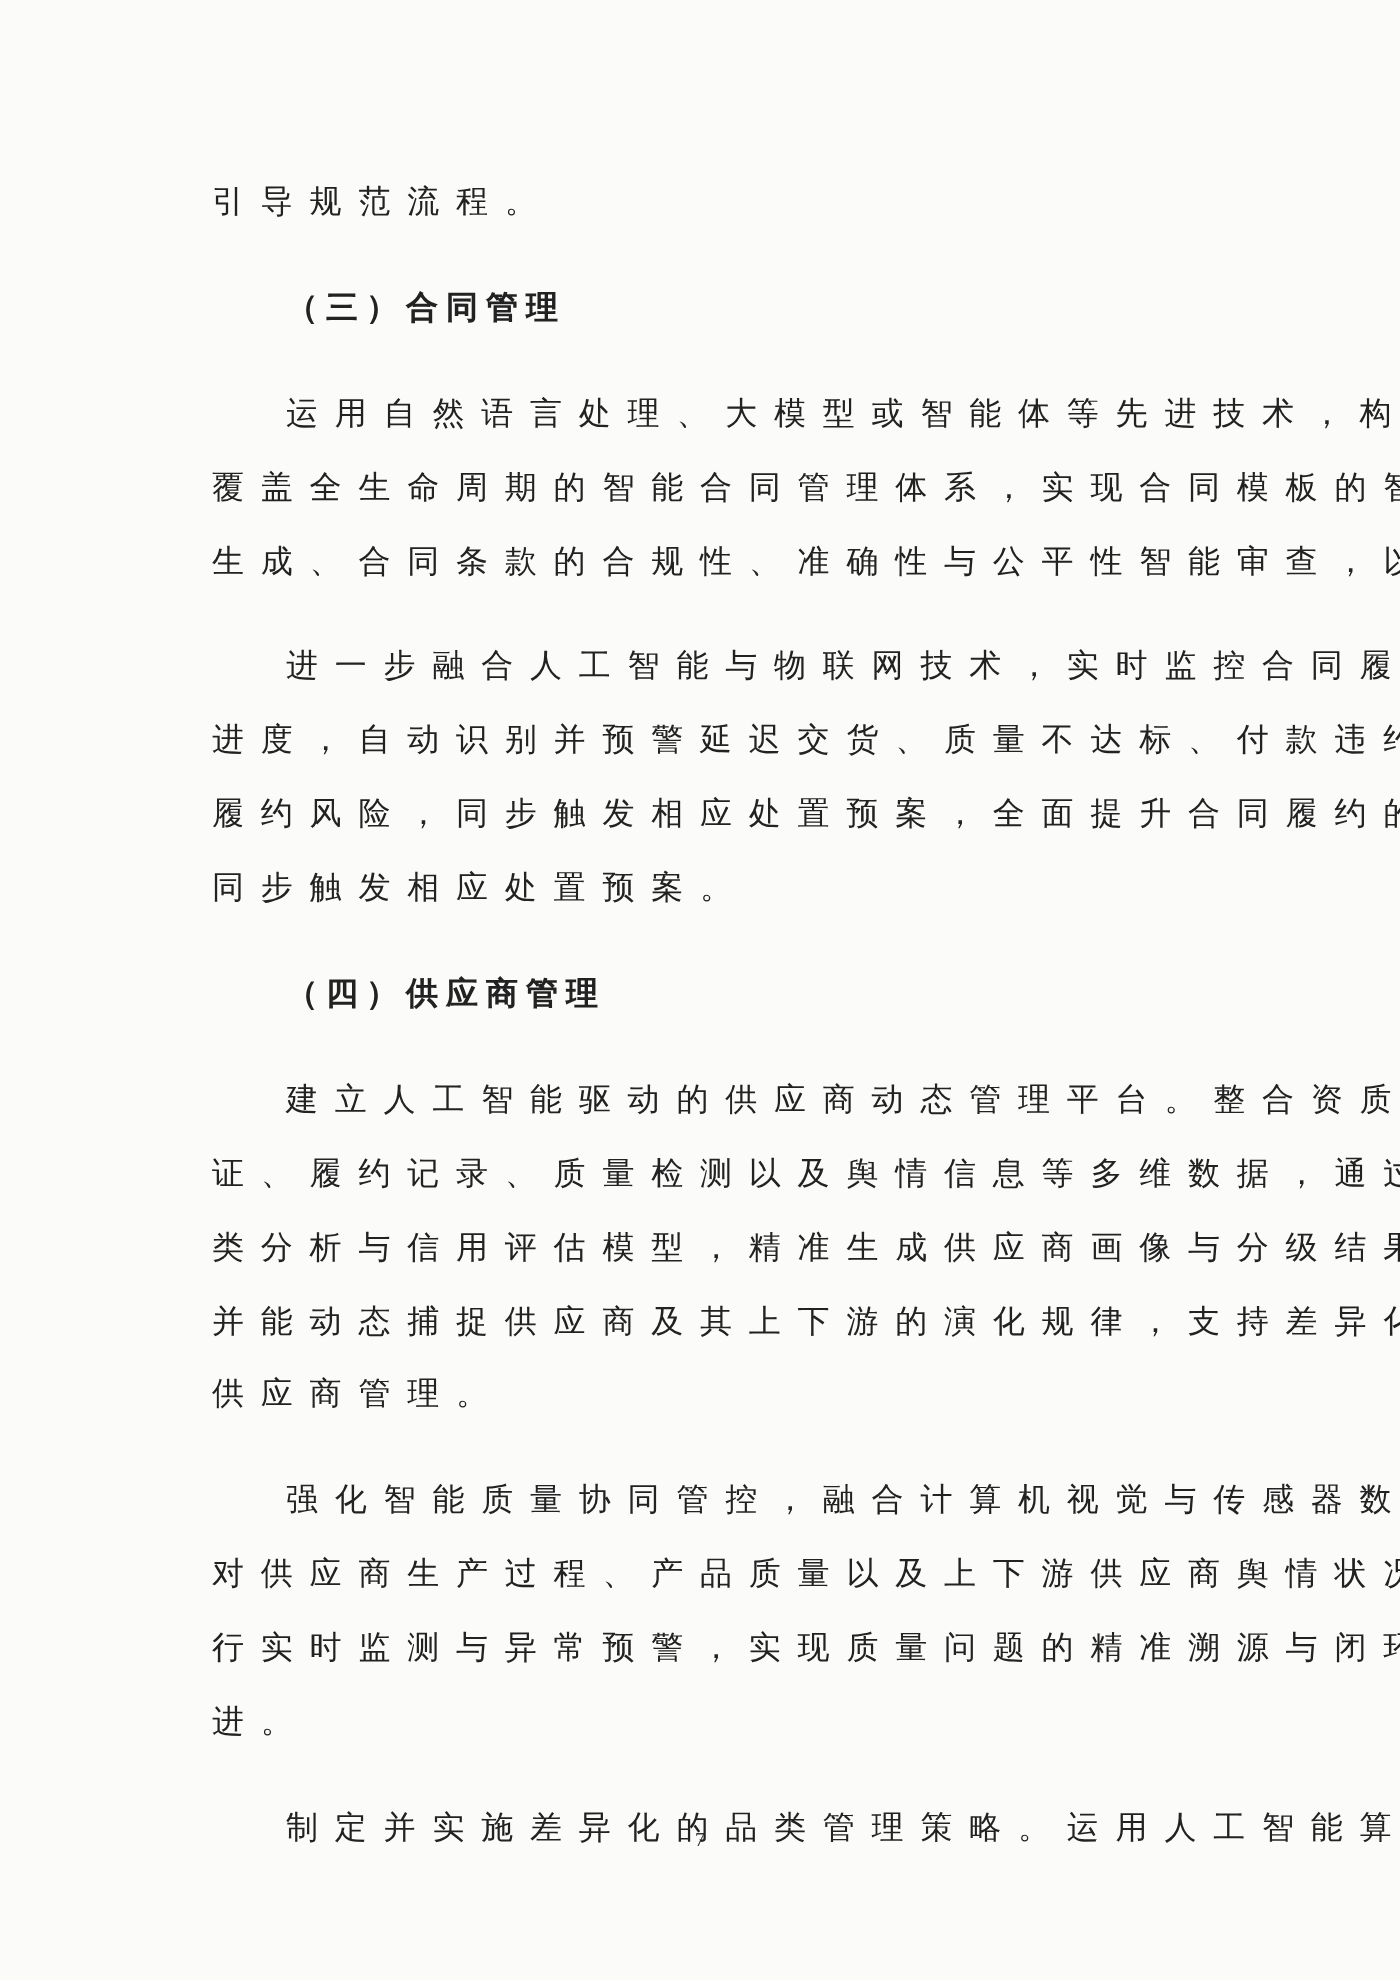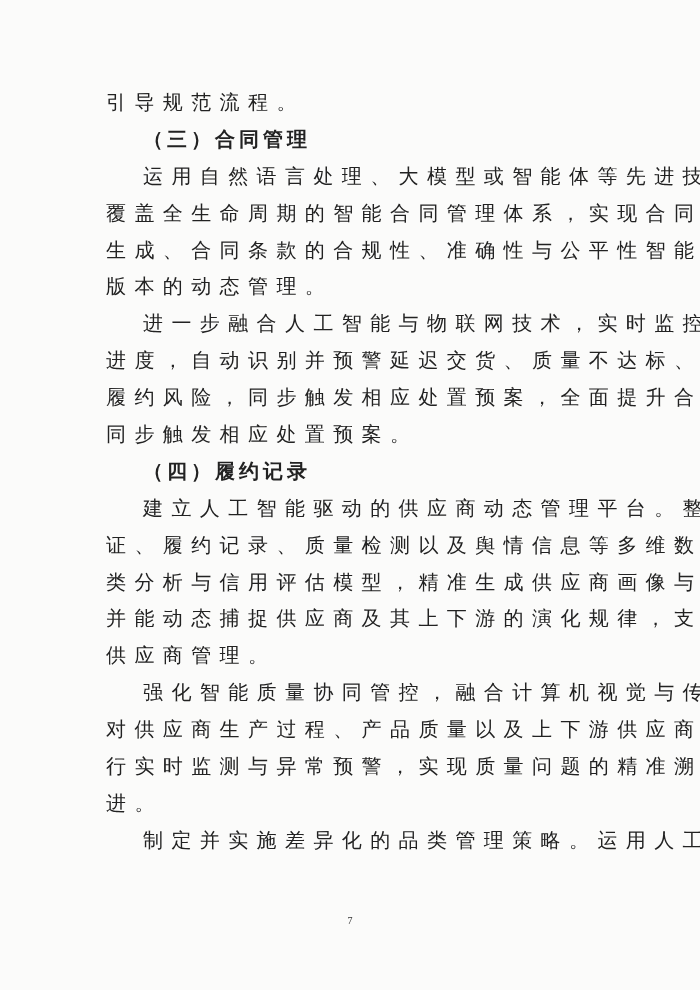--- a/index.html
+++ b/index.html
@@ -2,45 +2,44 @@
 <html><head>
 <meta charset="utf-8">
 <style>
   html, body { margin: 0; padding: 0; }
   body {
     width: 700px; height: 990px; background: #fbfbfa; position: relative; overflow: hidden;
     font-family: "DejaVu Sans", "Liberation Sans", sans-serif; color: #222;
   }
   .page { position: absolute; left: 106px; top: 84px; width: 490px; }
   .line {
-    height: 36.9px; line-height: 36.9px; font-size: 20px;
+    height: 36.9px; line-height: 36.9px; font-size: 16px;
     letter-spacing: 8.4px; white-space: nowrap; overflow: visible; font-family: Liberation Serif, serif;
   }
-  .indent { padding-left: 37px; }
+  .indent { padding-left: 37px; margin-top: 16px; }
   .heading { font-weight: bold; letter-spacing: 4px; }
   .pagenum {
     position: absolute; top: 915px; left: 0; width: 700px; text-align: center;
     font-size: 10px; font-family: "Liberation Serif", serif; color: #333;
   }
 </style>
 </head>
 <body>
 
 <div class="page">
   <div class="line">引导规范流程。</div>
   <div class="line indent heading">（三）合同管理</div>
   <div class="line indent">运用自然语言处理、大模型或智能体等先进技术，构建</div>
   <div class="line">覆盖全生命周期的智能合同管理体系，实现合同模板的智能</div>
   <div class="line">生成、合同条款的合规性、准确性与公平性智能审查，以及</div>
-  <div class="line">版本的动态管理。</div>
   <div class="line indent">进一步融合人工智能与物联网技术，实时监控合同履约</div>
   <div class="line">进度，自动识别并预警延迟交货、质量不达标、付款违约等</div>
   <div class="line">履约风险，同步触发相应处置预案，全面提升合同履约的透</div>
   <div class="line">同步触发相应处置预案。</div>
-  <div class="line indent heading">（四）履约记录</div>
+  <div class="line indent heading">（四）供应商管理</div>
   <div class="line indent">建立人工智能驱动的供应商动态管理平台。整合资质认</div>
   <div class="line">证、履约记录、质量检测以及舆情信息等多维数据，通过聚</div>
   <div class="line">类分析与信用评估模型，精准生成供应商画像与分级结果，</div>
   <div class="line">并能动态捕捉供应商及其上下游的演化规律，支持差异化管</div>
   <div class="line">供应商管理。</div>
   <div class="line indent">强化智能质量协同管控，融合计算机视觉与传感器数据，</div>
   <div class="line">对供应商生产过程、产品质量以及上下游供应商舆情状况进</div>
   <div class="line">行实时监测与异常预警，实现质量问题的精准溯源与闭环改</div>
   <div class="line">进。</div>
   <div class="line indent">制定并实施差异化的品类管理策略。运用人工智能算法</div>

